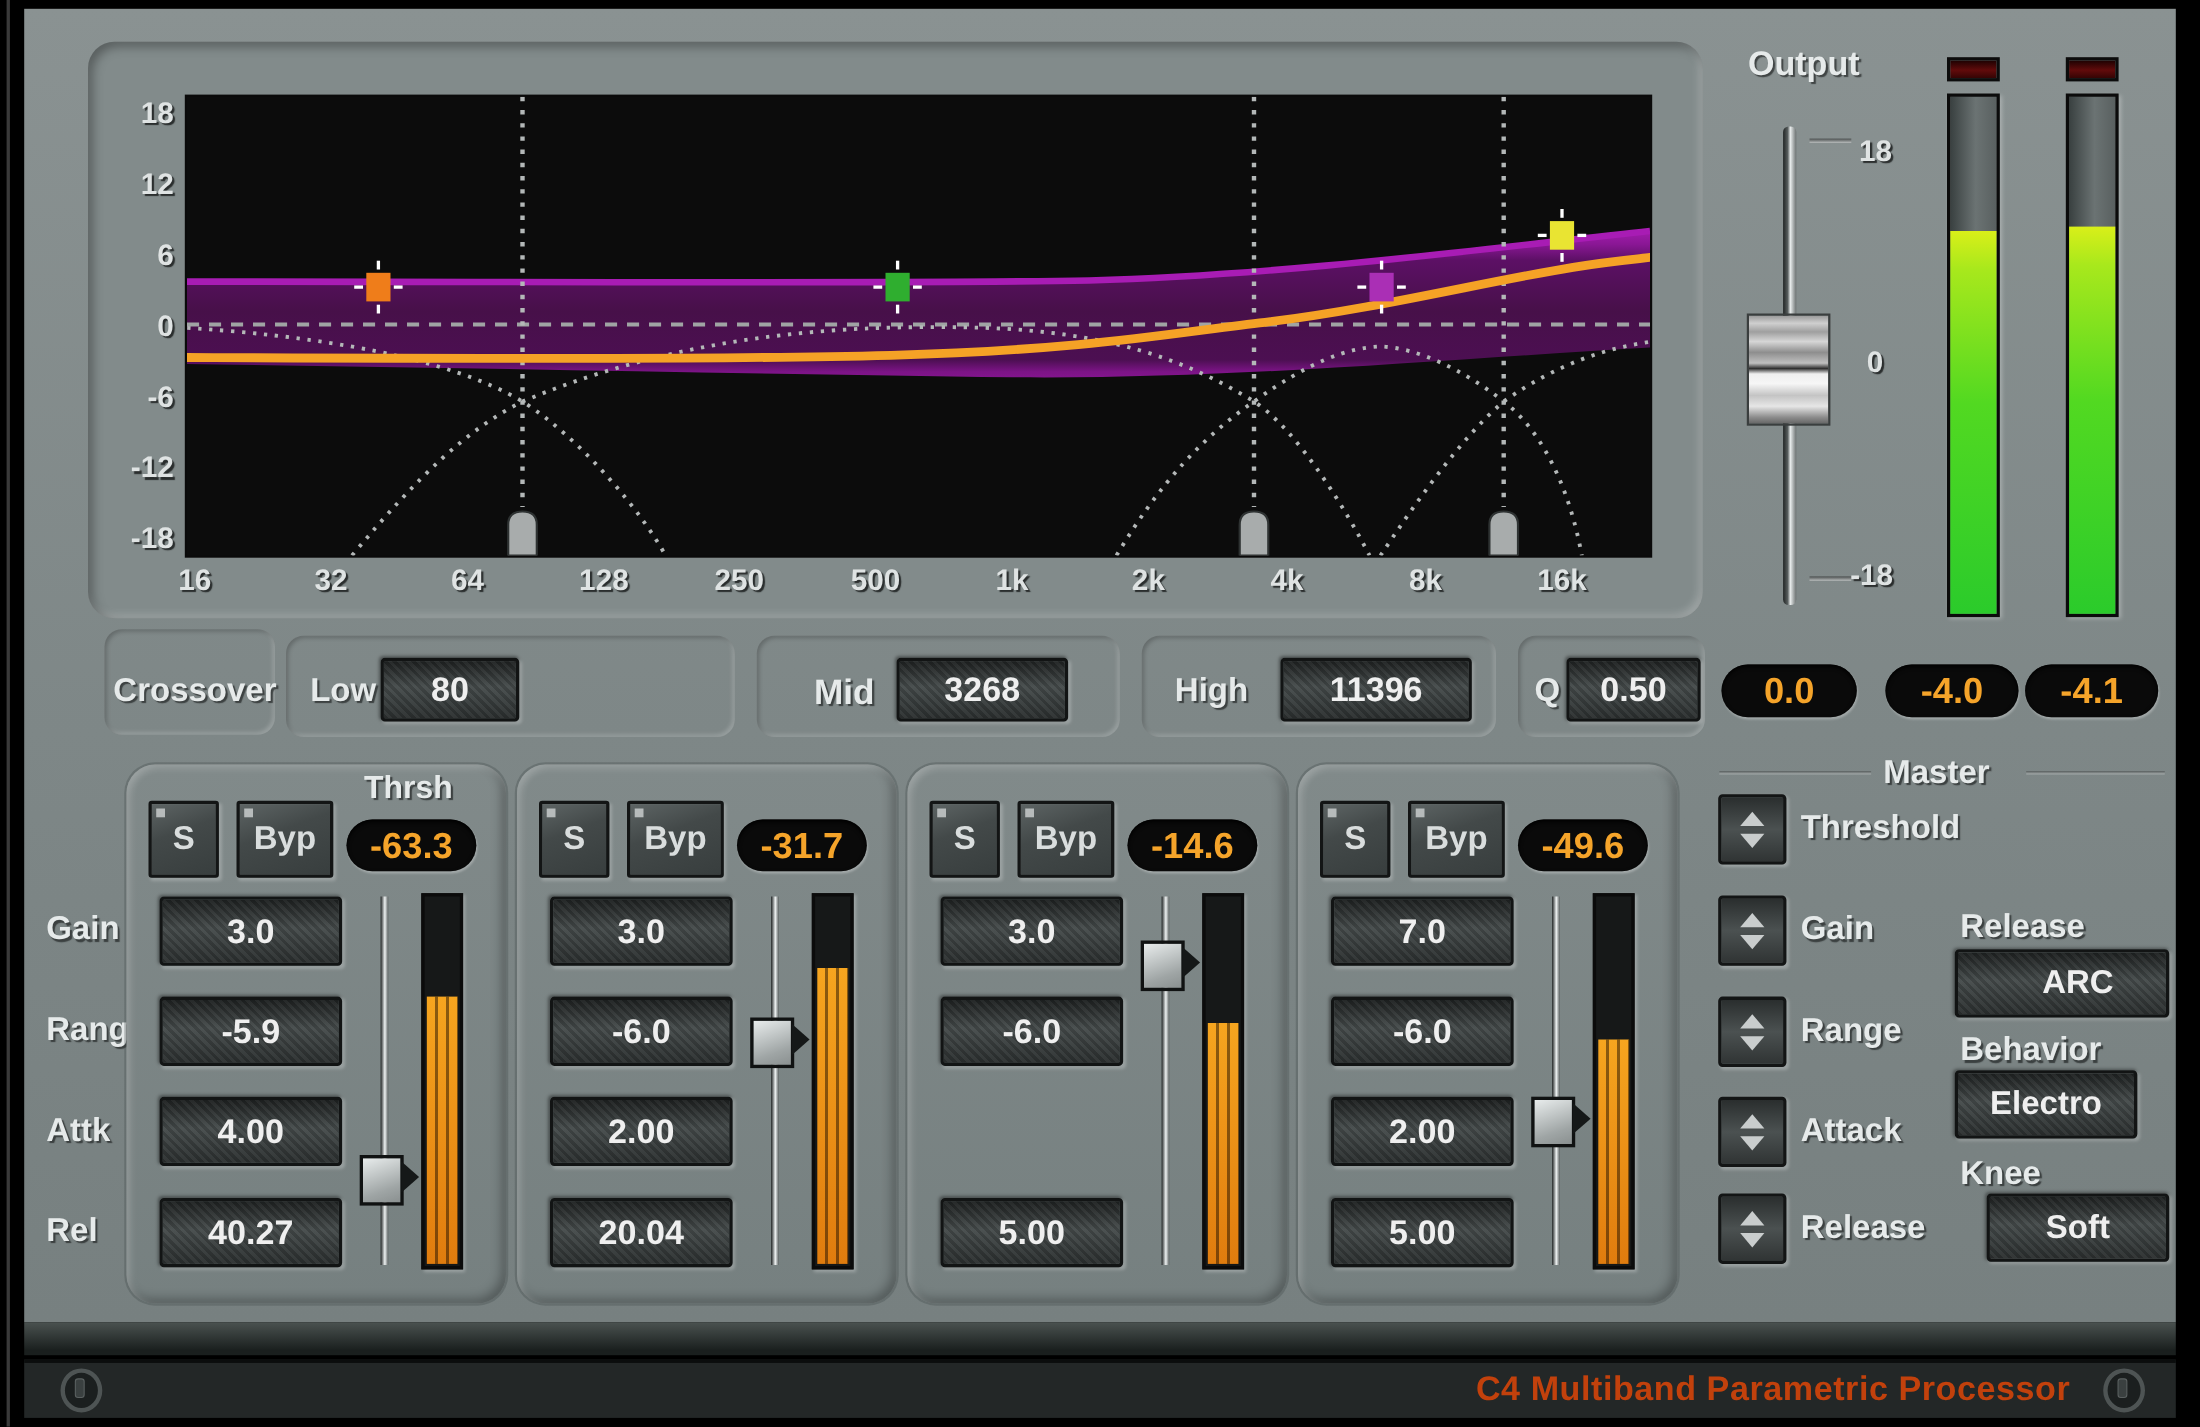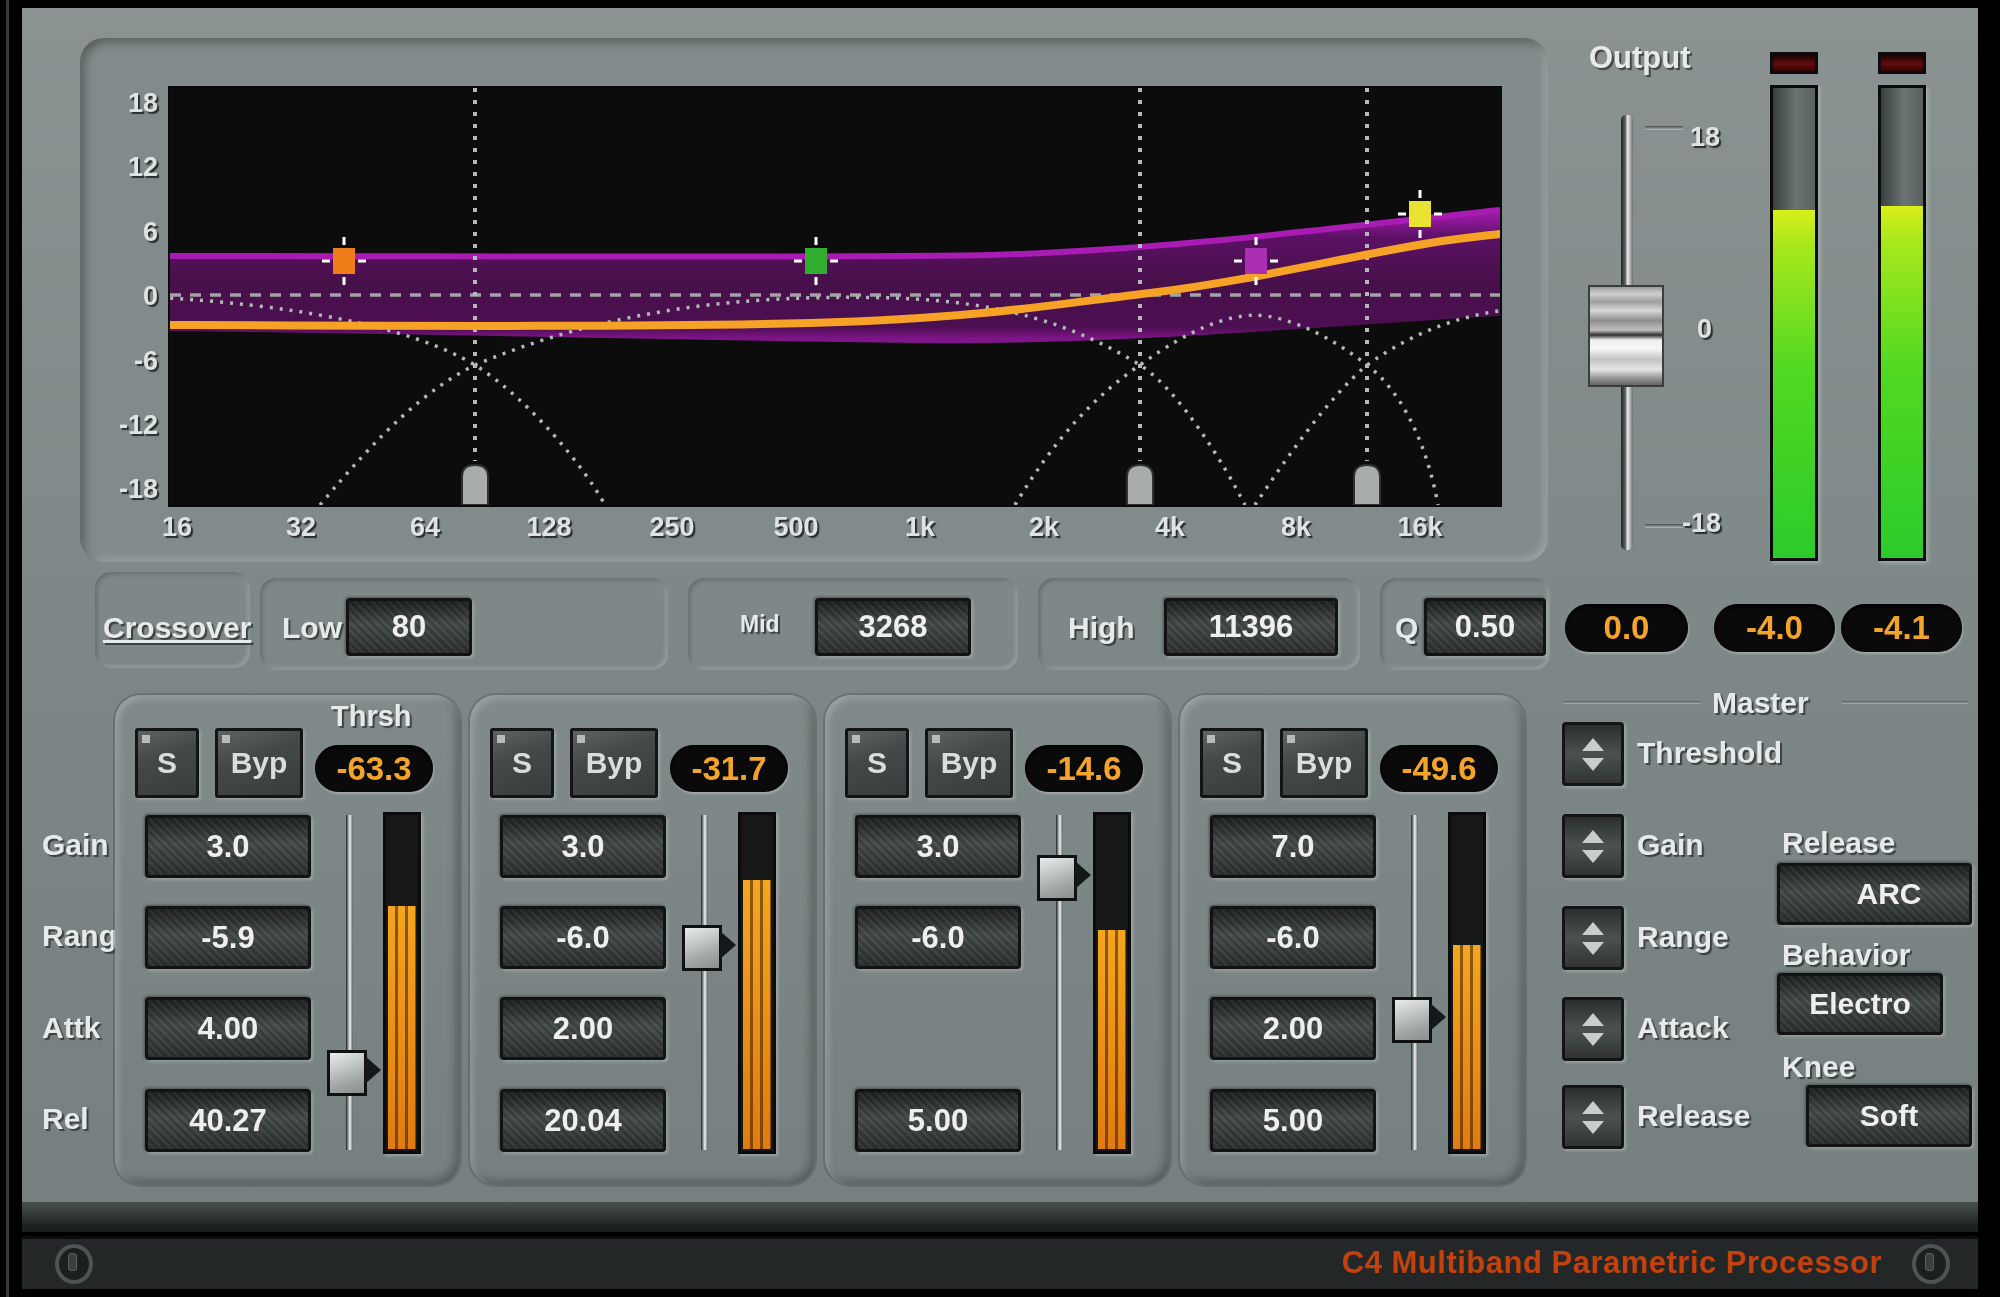--- a/index.html
+++ b/index.html
@@ -218,24 +218,24 @@
       </g>
     </svg>
   </div>
 
   <div class="abs groove" style="left:95px;top:572px;width:155px;height:96px;"></div>
   <div class="abs groove" style="left:260px;top:578px;width:408px;height:92px;"></div>
   <div class="abs groove" style="left:688px;top:578px;width:330px;height:92px;"></div>
   <div class="abs groove" style="left:1038px;top:578px;width:322px;height:92px;"></div>
   <div class="abs groove" style="left:1380px;top:578px;width:170px;height:92px;"></div>
 
-  <span class="abs lbl" style="left:103px;top:611px;font-size:30px;text-decoration:underline;">Crossover</span>
+  <span class="abs lbl" style="left:103px;top:611px;font-size:30px;">Crossover</span>
   <span class="abs lbl" style="left:282px;top:611px;font-size:30px;">Low</span>
   <div class="abs vbox cross-box" style="left:346px;top:598px;">80</div>
-  <span class="abs lbl" style="left:740px;top:611px;font-size:23px;">Mid</span>
+  <span class="abs lbl" style="left:740px;top:611px;font-size:32px;">Mid</span>
   <div class="abs vbox cross-box" style="left:815px;top:598px;width:150px;">3268</div>
   <span class="abs lbl" style="left:1068px;top:611px;font-size:30px;">High</span>
   <div class="abs vbox cross-box" style="left:1164px;top:598px;width:168px;">11396</div>
   <span class="abs lbl" style="left:1395px;top:611px;font-size:30px;">Q</span>
   <div class="abs vbox cross-box" style="left:1424px;top:598px;width:116px;">0.50</div>
 
   <span class="abs lbl" style="left:1589px;top:40px;font-size:31px;">Output</span>
 
   <div class="abs ofader-track"></div>
   <div class="abs otick" style="left:1645px;top:126px;"></div>

